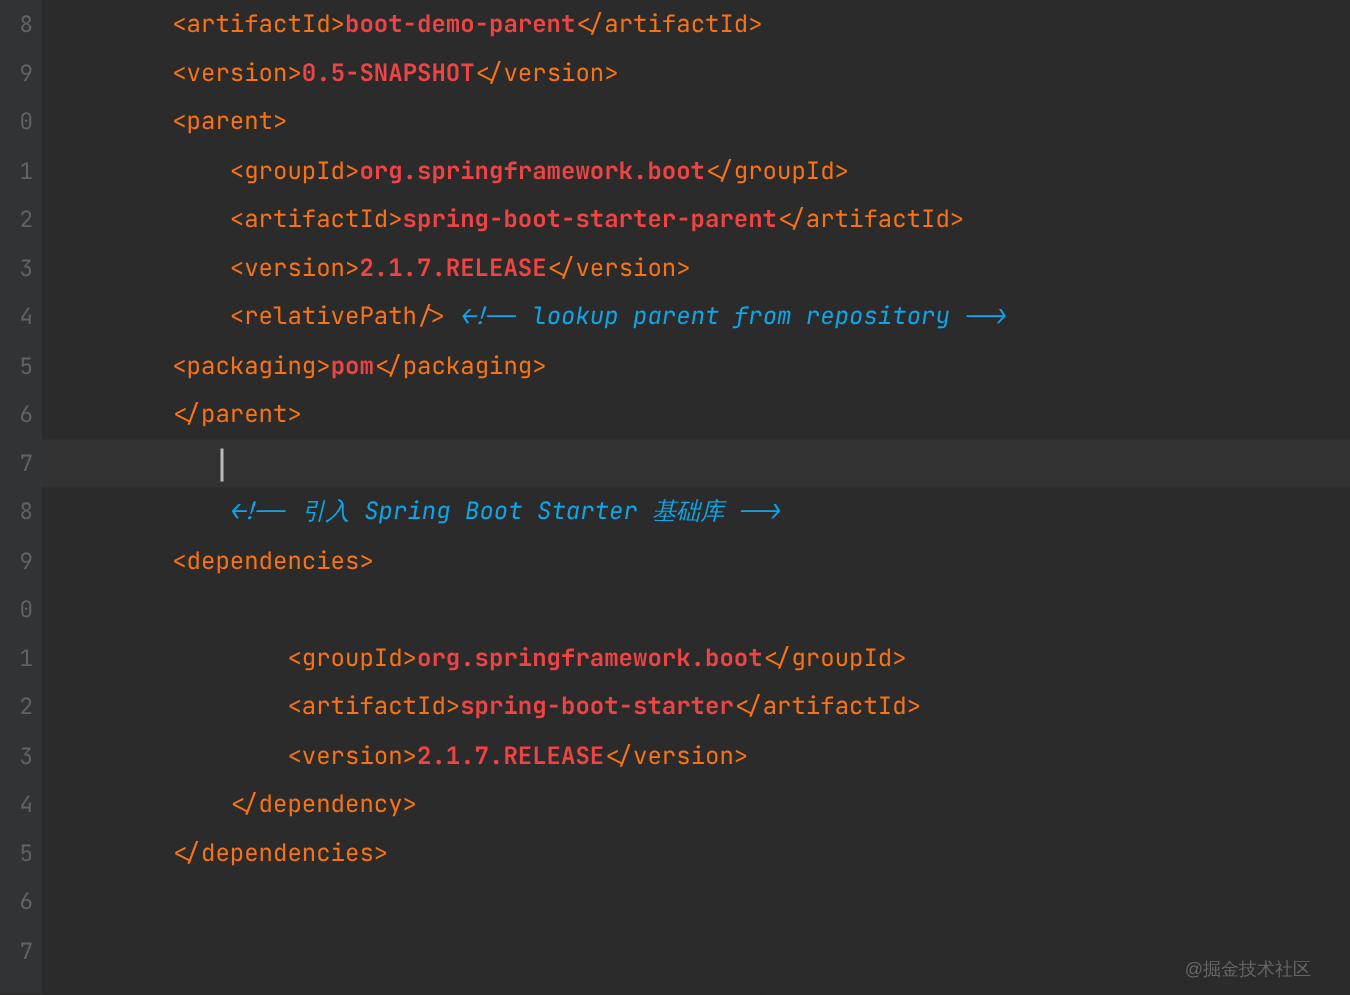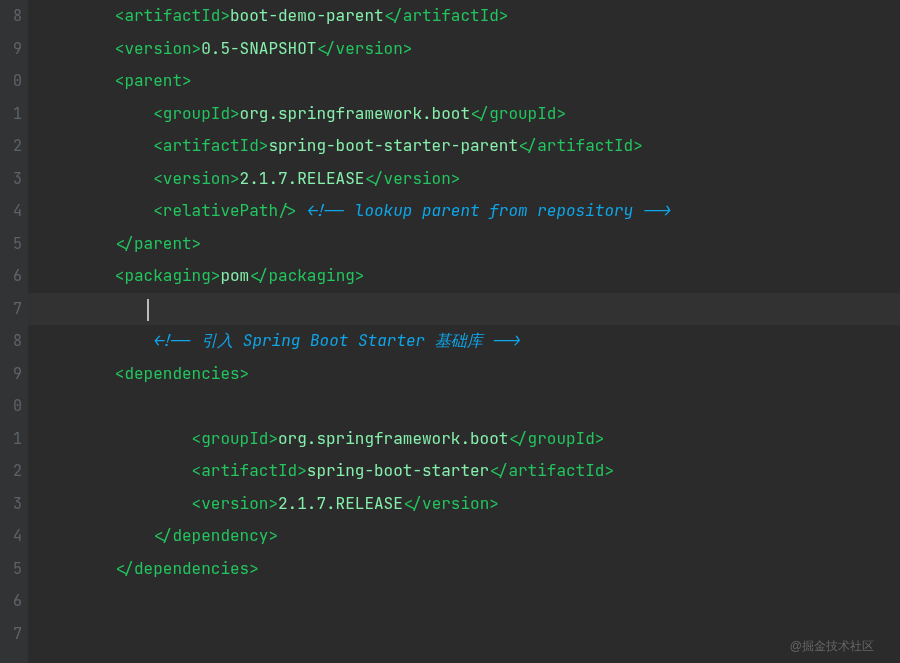--- a/index.html
+++ b/index.html
@@ -61,22 +61,22 @@
   position: relative;
 }
 .caret {
   position: absolute;
   left: 119px;
   top: 6px;
   width: 2px;
   height: 22px;
   background: #bbbbbb;
 }
-.tag { color: #22c55e; }
-.text { color: #86efac; }
+.tag { color: #f97316; }
+.text { color: #ef4444; font-weight: bold; }
 .comment { color: #0ea5e9; font-style: italic; }
 .watermark {
   position: absolute;
   bottom: 8px;
   right: 26px;
   font-size: 12px;
   color: #666666;
   font-family: sans-serif;
 }
 </style>
@@ -132,22 +132,22 @@
   </div>
 
   <div class="code-area">
     <div class="code-line"><span class="text">        </span><span class="tag">&lt;artifactId&gt;</span><span class="text">boot-demo-parent</span><span class="tag">&lt;/artifactId&gt;</span></div>
     <div class="code-line"><span class="text">        </span><span class="tag">&lt;version&gt;</span><span class="text">0.5-SNAPSHOT</span><span class="tag">&lt;/version&gt;</span></div>
     <div class="code-line"><span class="text">        </span><span class="tag">&lt;parent&gt;</span></div>
     <div class="code-line"><span class="text">            </span><span class="tag">&lt;groupId&gt;</span><span class="text">org.springframework.boot</span><span class="tag">&lt;/groupId&gt;</span></div>
     <div class="code-line"><span class="text">            </span><span class="tag">&lt;artifactId&gt;</span><span class="text">spring-boot-starter-parent</span><span class="tag">&lt;/artifactId&gt;</span></div>
     <div class="code-line"><span class="text">            </span><span class="tag">&lt;version&gt;</span><span class="text">2.1.7.RELEASE</span><span class="tag">&lt;/version&gt;</span></div>
     <div class="code-line"><span class="text">            </span><span class="tag">&lt;relativePath/&gt;</span><span class="comment"> &lt;!-- lookup parent from repository --&gt;</span></div>
+    <div class="code-line"><span class="text">        </span><span class="tag">&lt;packaging&gt;</span><span class="text">pom</span><span class="tag">&lt;/packaging&gt;</span></div>
     <div class="code-line"><span class="text">        </span><span class="tag">&lt;/parent&gt;</span></div>
-    <div class="code-line"><span class="text">        </span><span class="tag">&lt;packaging&gt;</span><span class="text">pom</span><span class="tag">&lt;/packaging&gt;</span></div>
     <div class="code-line current"><span class="caret"></span></div>
     <div class="code-line"><span class="text">            </span><span class="comment">&lt;!-- 引入 Spring Boot Starter 基础库 --&gt;</span></div>
     <div class="code-line"><span class="text">        </span><span class="tag">&lt;dependencies&gt;</span></div>
     <div class="code-line"><span class="text">            </span></div>
     <div class="code-line"><span class="text">                </span><span class="tag">&lt;groupId&gt;</span><span class="text">org.springframework.boot</span><span class="tag">&lt;/groupId&gt;</span></div>
     <div class="code-line"><span class="text">                </span><span class="tag">&lt;artifactId&gt;</span><span class="text">spring-boot-starter</span><span class="tag">&lt;/artifactId&gt;</span></div>
     <div class="code-line"><span class="text">                </span><span class="tag">&lt;version&gt;</span><span class="text">2.1.7.RELEASE</span><span class="tag">&lt;/version&gt;</span></div>
     <div class="code-line"><span class="text">            </span><span class="tag">&lt;/dependency&gt;</span></div>
     <div class="code-line"><span class="text">        </span><span class="tag">&lt;/dependencies&gt;</span></div>
     <div class="code-line"></div>

